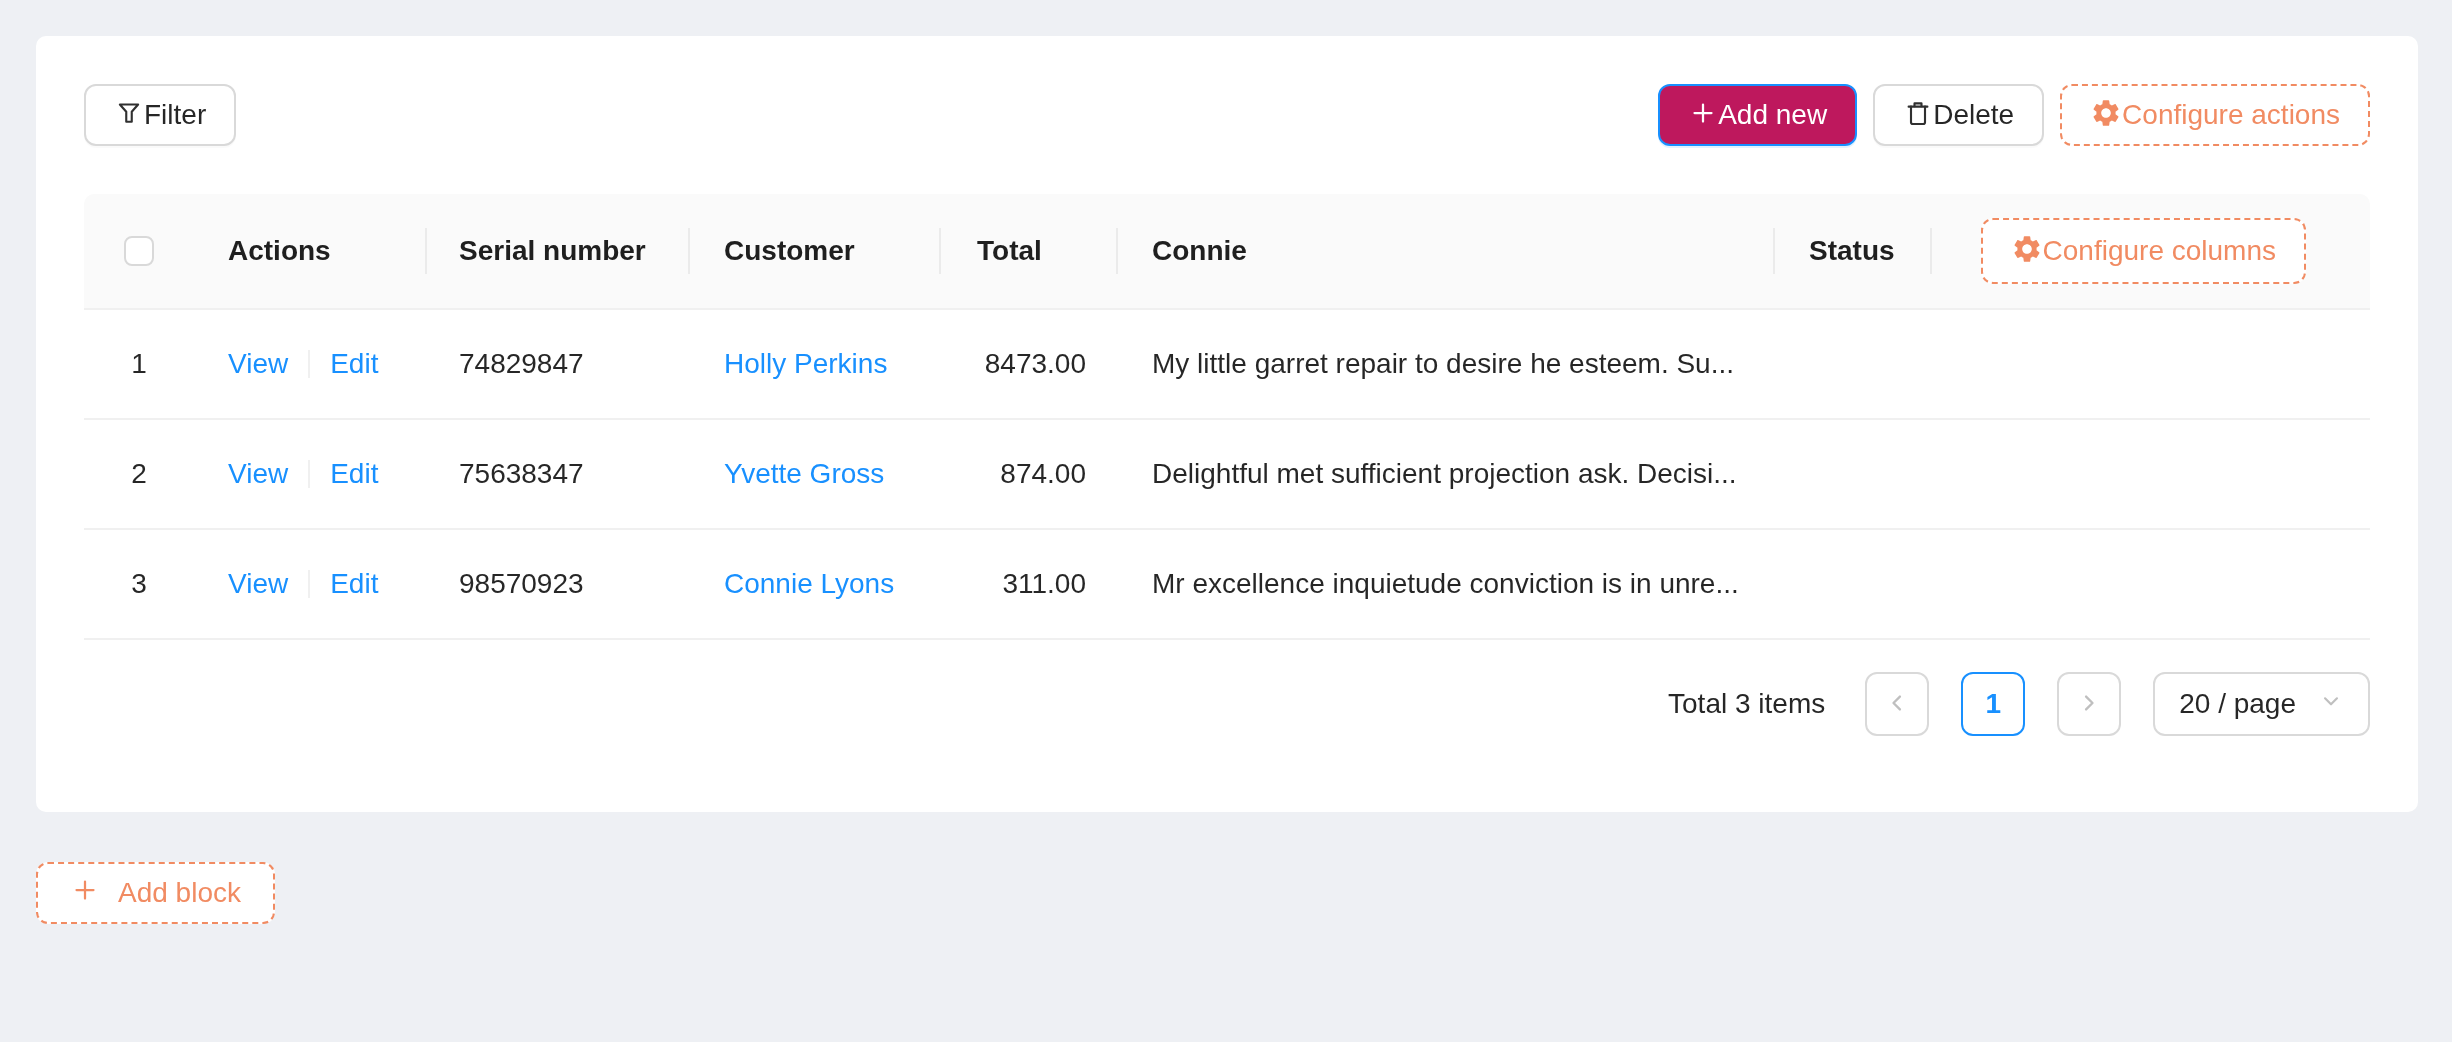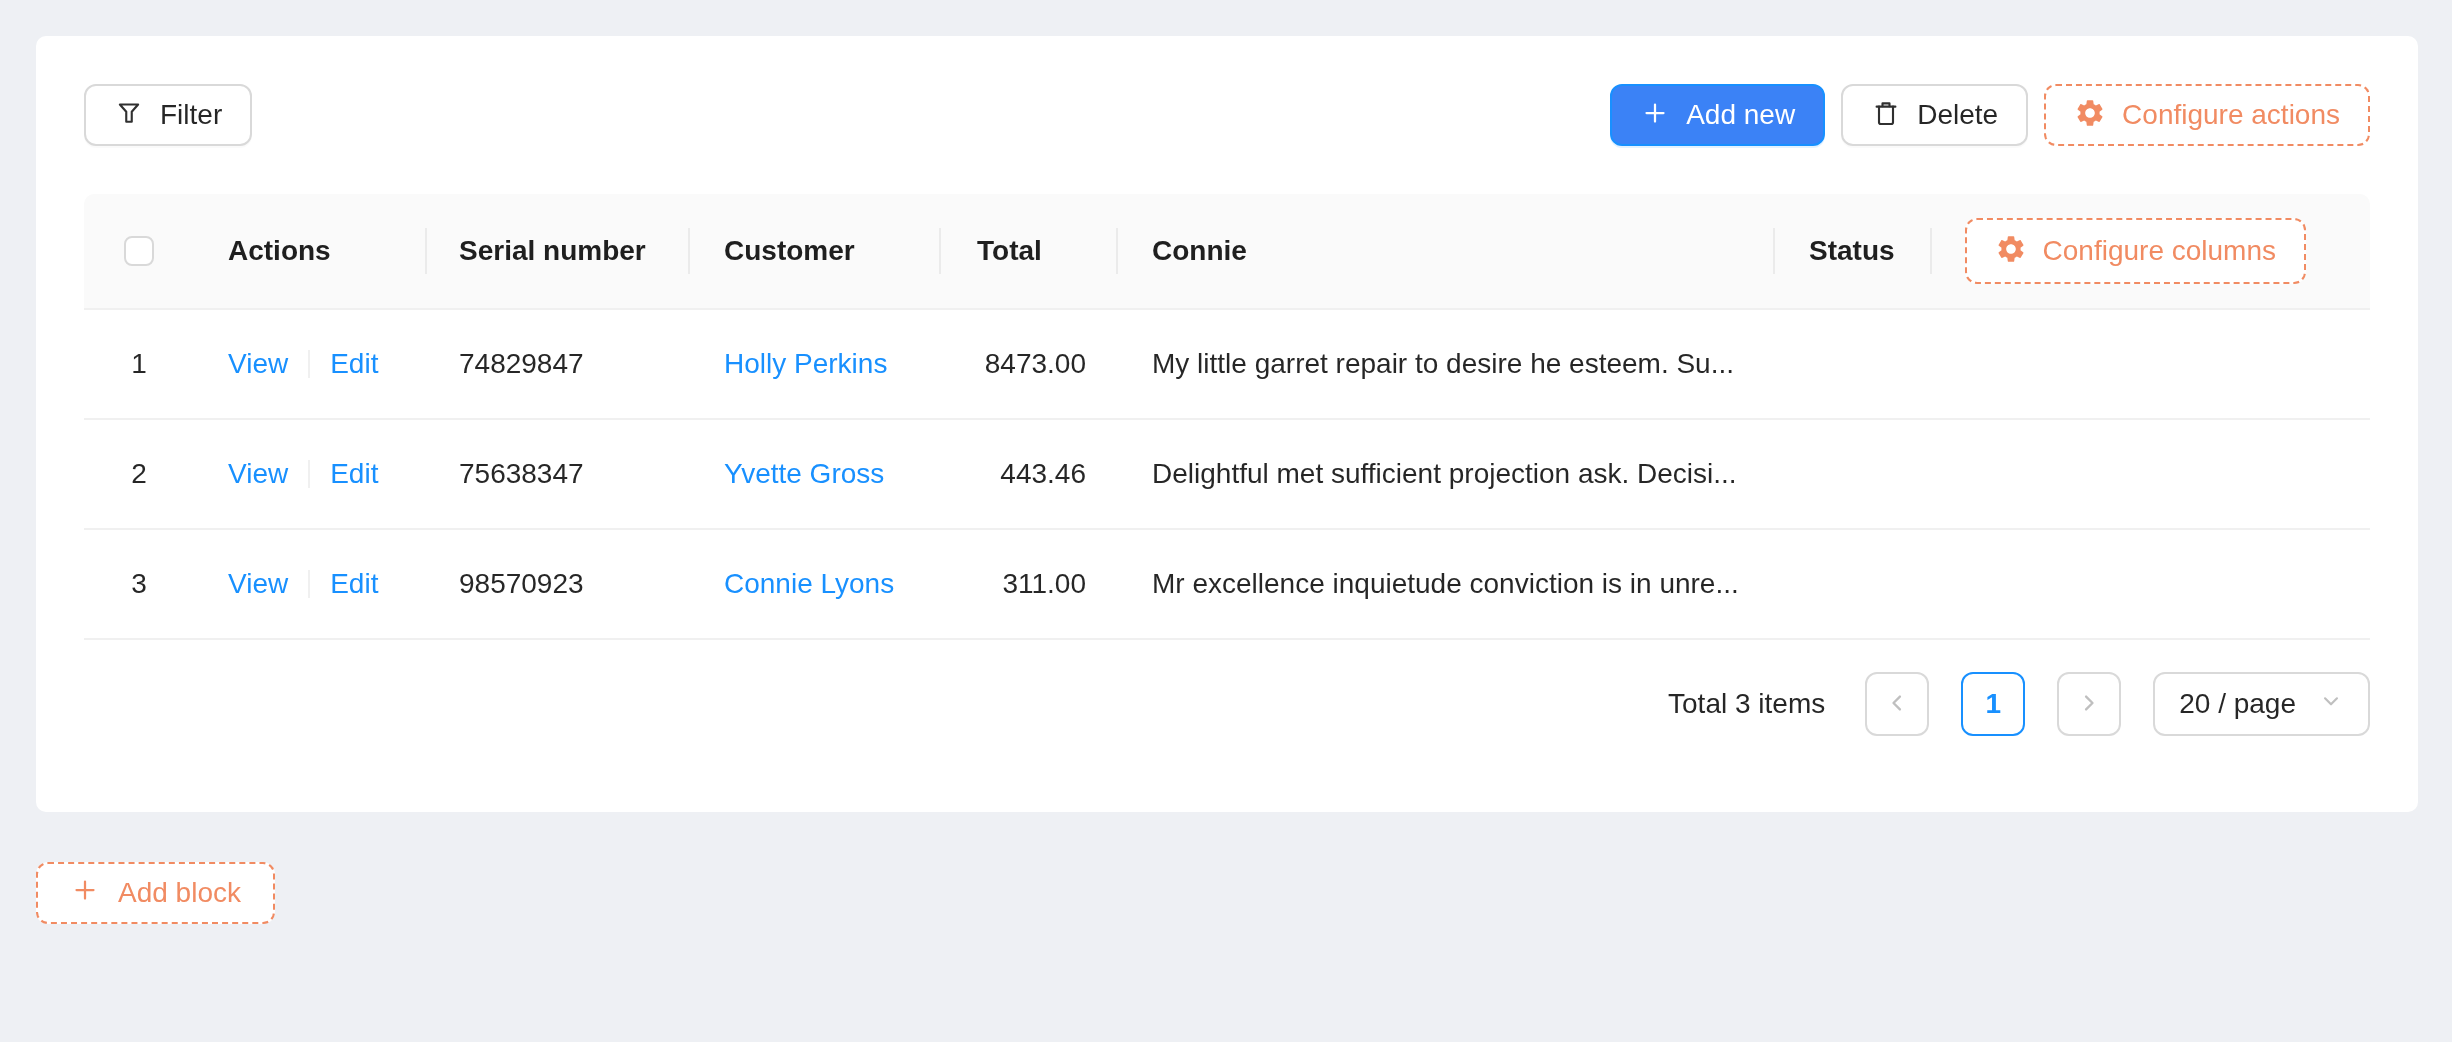--- a/index.html
+++ b/index.html
@@ -14,28 +14,28 @@
   .card {
     position:absolute; left:36px; top:36px;
     width:2382px; height:776px;
     background:#ffffff; border-radius:10px;
     padding:48px;
   }
   
   .toolbar { display:flex; justify-content:space-between; align-items:center; }
   .toolbar-right { display:flex; gap:16px; }
   .btn {
-    height:62px; display:inline-flex; align-items:center; gap:16px;
+    height:62px; display:inline-flex; align-items:center; 
     padding:0 28px; font-size:28px; line-height:1;
     background:#ffffff; border:2px solid #d9d9d9; border-radius:12px;
     color:rgba(0,0,0,0.85); cursor:pointer;
     font-family:"Liberation Sans", sans-serif;
     box-shadow:0 2px 0 rgba(0,0,0,0.02);
   }
-  .btn-primary { background:#3b82f6; border-color:#1890ff; color:#ffffff; box-shadow:0 2px 0 rgba(24,144,255,0.12);margin-left:17px; }
+  .btn-primary { background:#be185d; border-color:#1890ff; color:#ffffff; box-shadow:0 2px 0 rgba(24,144,255,0.12);margin-left:17px; }
   .btn-dashed { border:2px dashed #f18b62; color:#f18b62; box-shadow:none; }
   .btn svg { flex:0 0 auto; }
   
   .table { margin-top:48px; width:2286px; font-size:28px; }
   .thead {
     display:flex; align-items:center; height:116px;
     background:#fafafa; border-radius:10px 10px 0 0;
     border-bottom:2px solid #f0f0f0;
     font-weight:700; color:#1f1f1f;
   }
@@ -205,21 +205,21 @@
         <span class="link-sep"></span>
         <a class="link">Edit</a>
       </div>
       <div class="td col-serial">
         <span>75638347</span>
       </div>
       <div class="td col-customer">
         <a class="link">Yvette Gross</a>
       </div>
       <div class="td col-total">
-        <span>443.46</span>
+        <span>874.00</span>
       </div>
       <div class="td col-notes">
         <span>Delightful met sufficient projection ask. Decisi...</span>
       </div>
       <div class="td col-status">
         <span></span>
       </div>
       <div class="td col-configure"></div>
     </div>
 

